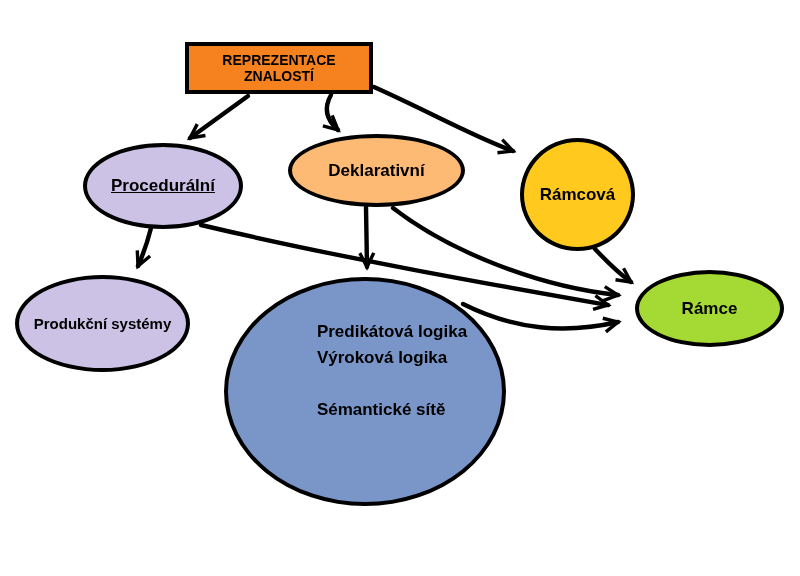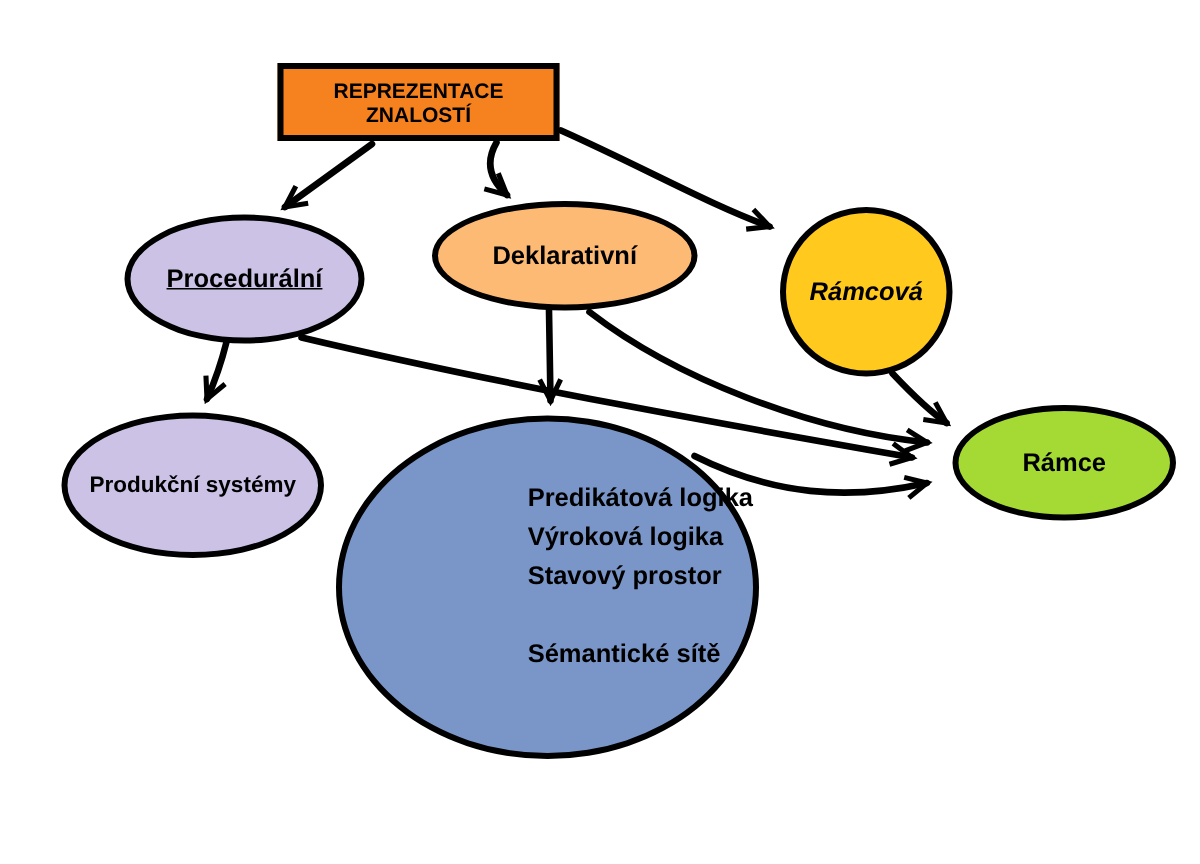--- a/index.html
+++ b/index.html
@@ -10,24 +10,24 @@
   .node{
     position:absolute;box-sizing:border-box;border:4px solid #000;
     display:flex;align-items:center;justify-content:center;
     color:#000;font-weight:bold;text-align:center;
   }
   .ellipse{border-radius:50%;}
   .node .lbl{padding:0 6px;}
   #node-root{left:185px;top:42px;width:188px;height:52px;font-size:14px;letter-spacing:0px;}
   #node-procedural{left:83px;top:143px;width:160px;height:86px;font-size:17px;}
   #node-declarative{left:288px;top:134px;width:177px;height:73px;font-size:17px;}
-  #node-frame-based{left:520px;top:138px;width:115px;height:113px;font-size:17px;font-style:italic;}
-  #node-production{left:41px;top:275px;width:175px;height:97px;font-size:15px;}
+  #node-frame-based{left:520px;top:138px;width:115px;height:113px;font-size:17px;}
+  #node-production{left:15px;top:275px;width:175px;height:97px;font-size:15px;}
   #node-methods{left:224px;top:277px;width:282px;height:229px;
-    align-items:flex-start;justify-content:flex-end;}
+    align-items:flex-start;justify-content:center;}
   #node-frames{left:635px;top:270px;width:149px;height:77px;font-size:17px;}
   .methods-text{
     margin:38px 0 0 54px;text-align:left;font-size:17px;line-height:26px;font-weight:bold;
   }
   .methods-text .gap{height:26px;}
   svg.edges{position:absolute;left:0;top:0;pointer-events:none;}
 </style>
 </head>
 <body>
 
@@ -50,21 +50,20 @@
   </div>
 
   <div class="node ellipse" id="node-production" style="background-color: rgb(203, 194, 230);">
     <span class="lbl">Produkční systémy</span>
   </div>
 
   <div class="node ellipse" id="node-methods" style="background-color: rgb(122, 150, 200);">
     <div class="methods-text">
       <div>Predikátová logika</div>
       <div>Výroková logika</div>
-      <div>Stavový prostor</div>
       <div class="gap"></div>
       <div>Sémantické sítě</div>
     </div>
   </div>
 
   <div class="node ellipse" id="node-frames" style="background-color: rgb(165, 217, 51);">
     <span class="lbl">Rámce</span>
   </div>
 
   <svg class="edges" width="800" height="576" viewBox="0 0 800 576">

